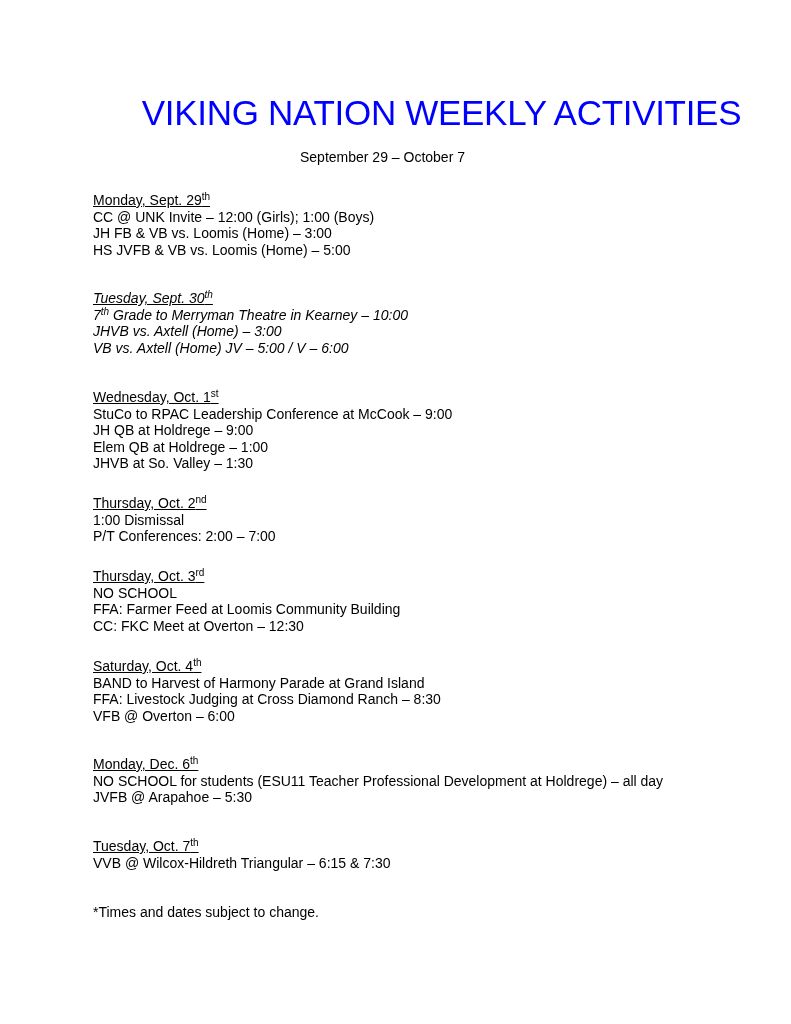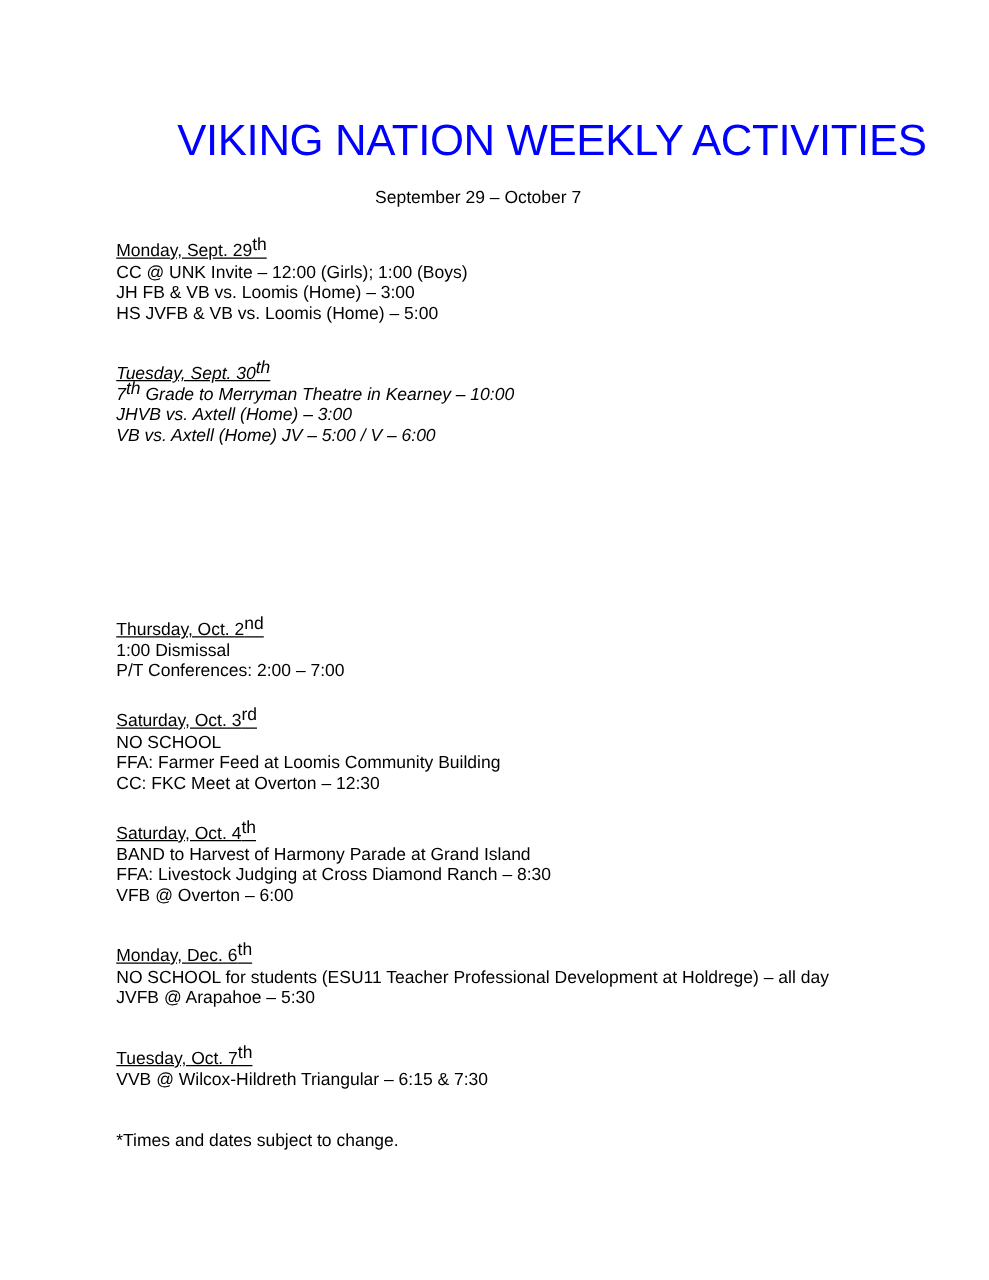--- a/index.html
+++ b/index.html
@@ -52,21 +52,21 @@
     }
     .day-heading {
       text-decoration: underline;
       display: inline-block;
       margin: 0;
       font-weight: normal;
       font-size: 14px;
       line-height: 16.5px;
     }
     .day-heading sup, .item sup {
-      font-size: 14px;
+      font-size: 10px;
       line-height: 0;
       vertical-align: 5px;
     }
     .item {
       display: block;
       margin: 0;
       white-space: nowrap;
     }
     .footnote {
       position: absolute;
@@ -92,29 +92,36 @@
     <span class="item">HS JVFB &amp; VB vs. Loomis (Home) – 5:00</span>
   </div>
 
   <div class="day" style="top:290px;font-style:italic;">
     <h2 class="day-heading"><span>Tuesday, Sept. 30</span><sup>th</sup></h2>
     <span class="item"><span>7</span><sup>th</sup><span> Grade to Merryman Theatre in Kearney – 10:00</span></span>
     <span class="item">JHVB vs. Axtell (Home) – 3:00</span>
     <span class="item">VB vs. Axtell (Home) JV – 5:00 / V – 6:00</span>
   </div>
 
+  <div class="day" style="top:389px;">
+    <h2 class="day-heading"><span>Wednesday, Oct. 1</span><sup>st</sup></h2>
+    <span class="item">StuCo to RPAC Leadership Conference at McCook – 9:00</span>
+    <span class="item">JH QB at Holdrege – 9:00</span>
+    <span class="item">Elem QB at Holdrege – 1:00</span>
+    <span class="item">JHVB at So. Valley – 1:30</span>
+  </div>
 
   <div class="day" style="top:495px;">
     <h2 class="day-heading"><span>Thursday, Oct. 2</span><sup>nd</sup></h2>
     <span class="item">1:00 Dismissal</span>
     <span class="item">P/T Conferences: 2:00 – 7:00</span>
   </div>
 
   <div class="day" style="top:568px;">
-    <h2 class="day-heading"><span>Saturday, Oct. 3</span><sup>rd</sup></h2>
+    <h2 class="day-heading"><span>Thursday, Oct. 3</span><sup>rd</sup></h2>
     <span class="item">NO SCHOOL</span>
     <span class="item">FFA: Farmer Feed at Loomis Community Building</span>
     <span class="item">CC: FKC Meet at Overton – 12:30</span>
   </div>
 
   <div class="day" style="top:658px;">
     <h2 class="day-heading"><span>Saturday, Oct. 4</span><sup>th</sup></h2>
     <span class="item">BAND to Harvest of Harmony Parade at Grand Island</span>
     <span class="item">FFA: Livestock Judging at Cross Diamond Ranch – 8:30</span>
     <span class="item">VFB @ Overton – 6:00</span>

